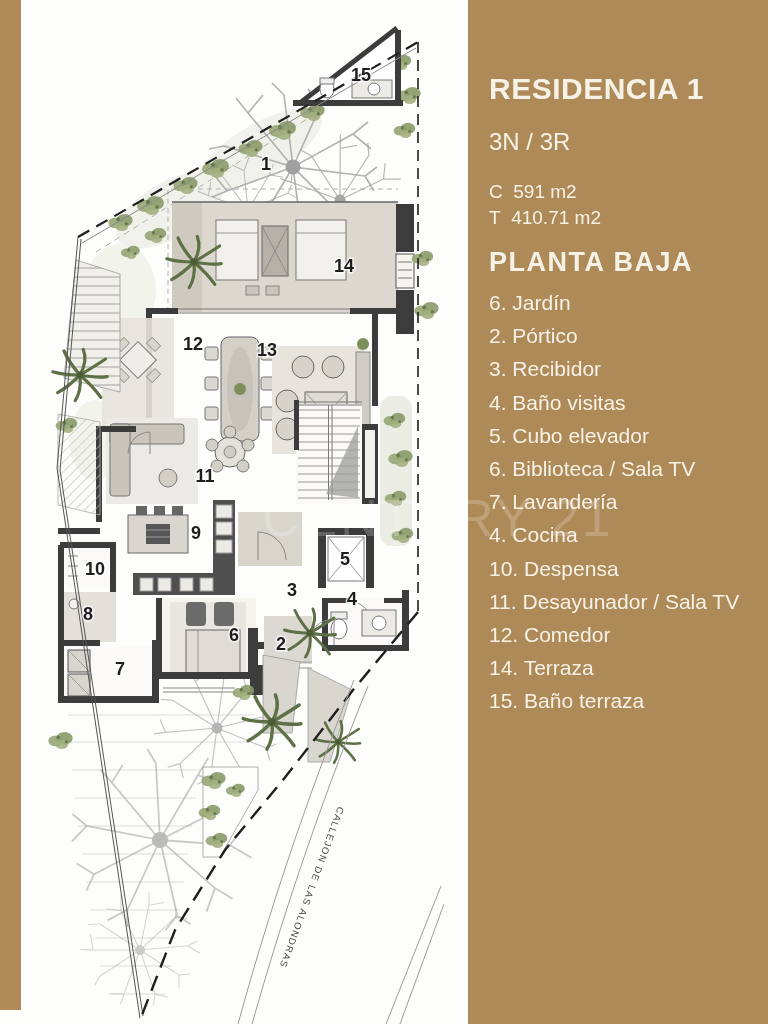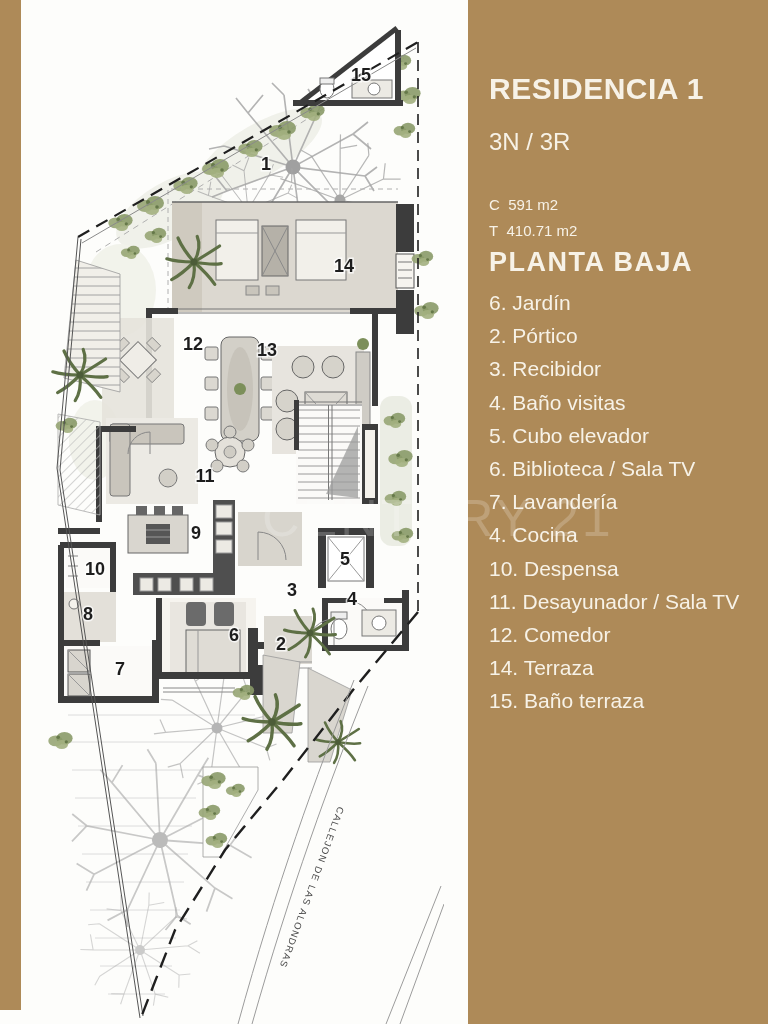--- a/index.html
+++ b/index.html
@@ -15,21 +15,21 @@
   }
   .left-strip{position:absolute;left:0;top:0;width:21px;height:1010px;background:var(--brown);}
   .plan-area{position:absolute;left:21px;top:0;width:423px;height:1024px;}
   .plan-area svg{display:block;width:423px;height:1024px;}
   .info-panel{
     position:absolute;left:444px;top:0;width:324px;height:1024px;
     background:var(--brown);color:var(--cream);margin-left:24px;
   }
   .res-title{position:absolute;left:21px;top:72px;font-size:30px;font-weight:800;letter-spacing:.5px;margin:0;}
   .res-sub{position:absolute;left:21px;top:128px;font-size:24px;font-weight:400;}
-  .res-areas{position:absolute;left:21px;top:192px;font-size:15px;line-height:26px;font-weight:400;}
+  .res-areas{position:absolute;left:21px;top:179px;font-size:19px;line-height:26px;font-weight:400;}
   .plan-name{position:absolute;left:21px;top:247px;font-size:27px;letter-spacing:1.5px;font-weight:700;}
   .legend{position:absolute;left:21px;top:286px;margin:0;padding:0;list-style:none;
     font-size:21px;line-height:33.2px;font-weight:400;}
   .watermark{
     position:absolute;left:262px;top:488px;z-index:5;pointer-events:none;
     font-size:52px;font-weight:400;letter-spacing:3px;color:rgba(255,255,255,0.20);
     white-space:nowrap;
     text-align:center;
   }
   .room-label{font-family:"Liberation Sans",sans-serif;font-size:18px;font-weight:bold;fill:#1d1d1d;

